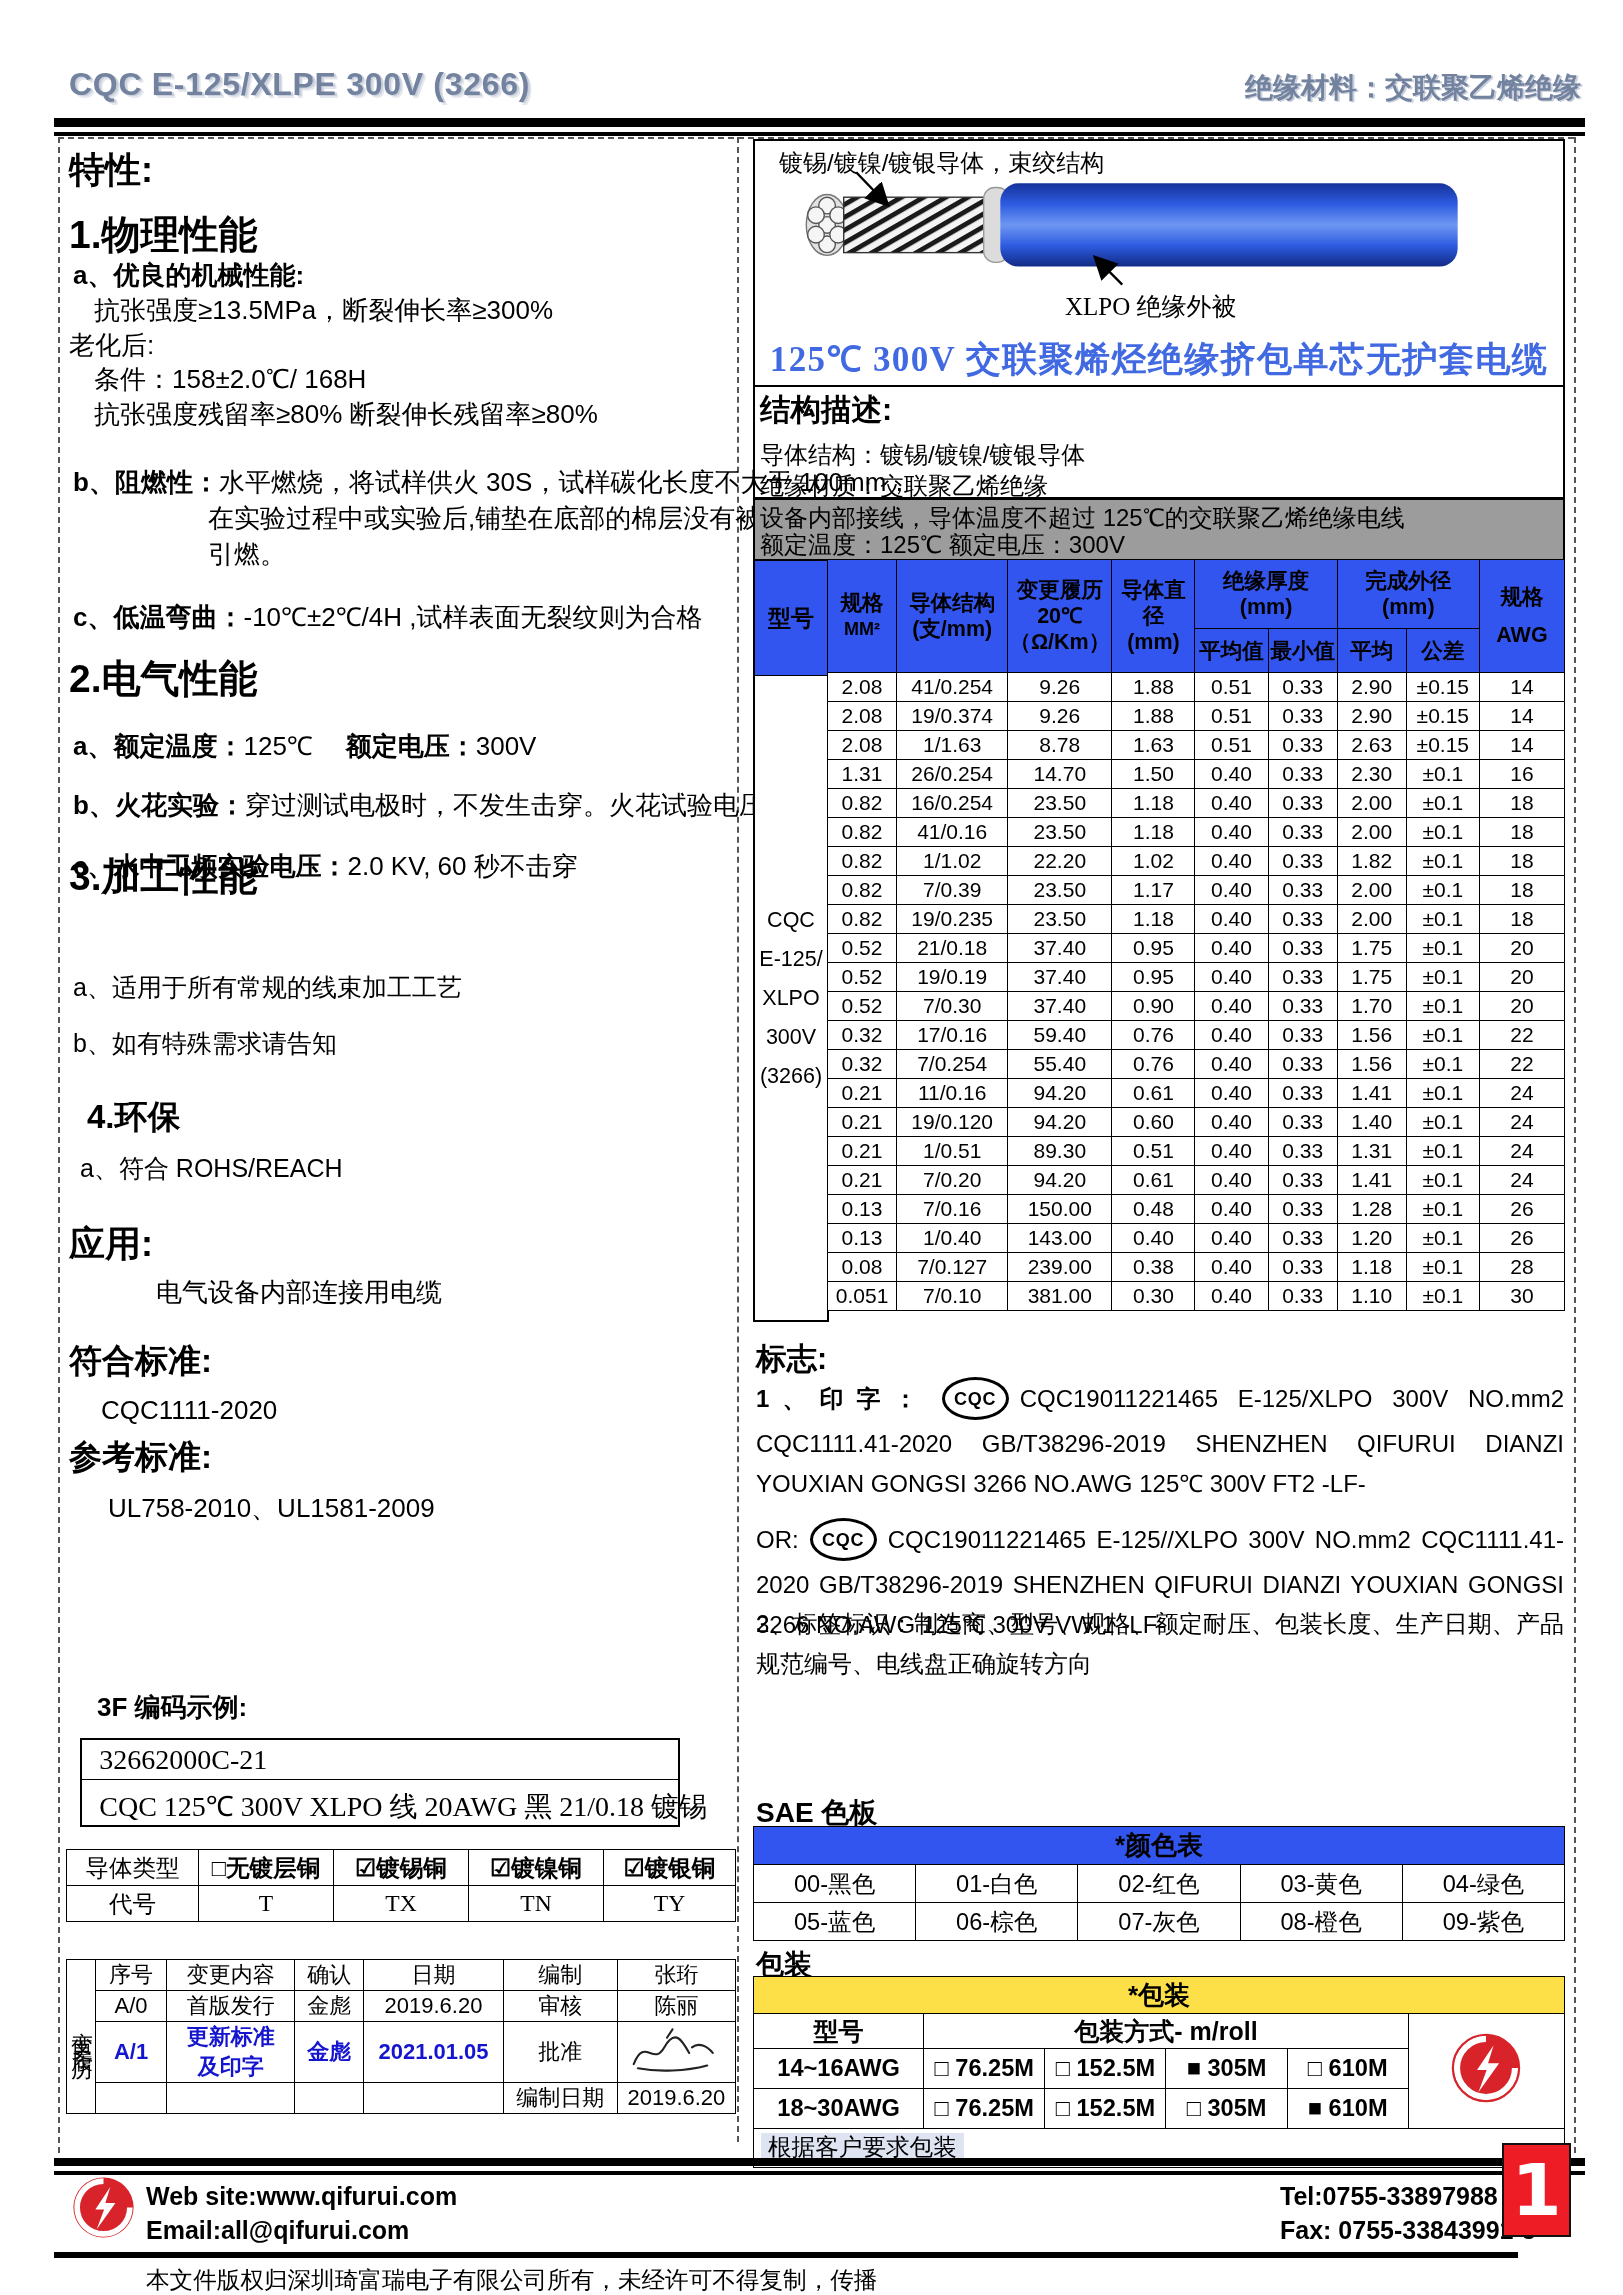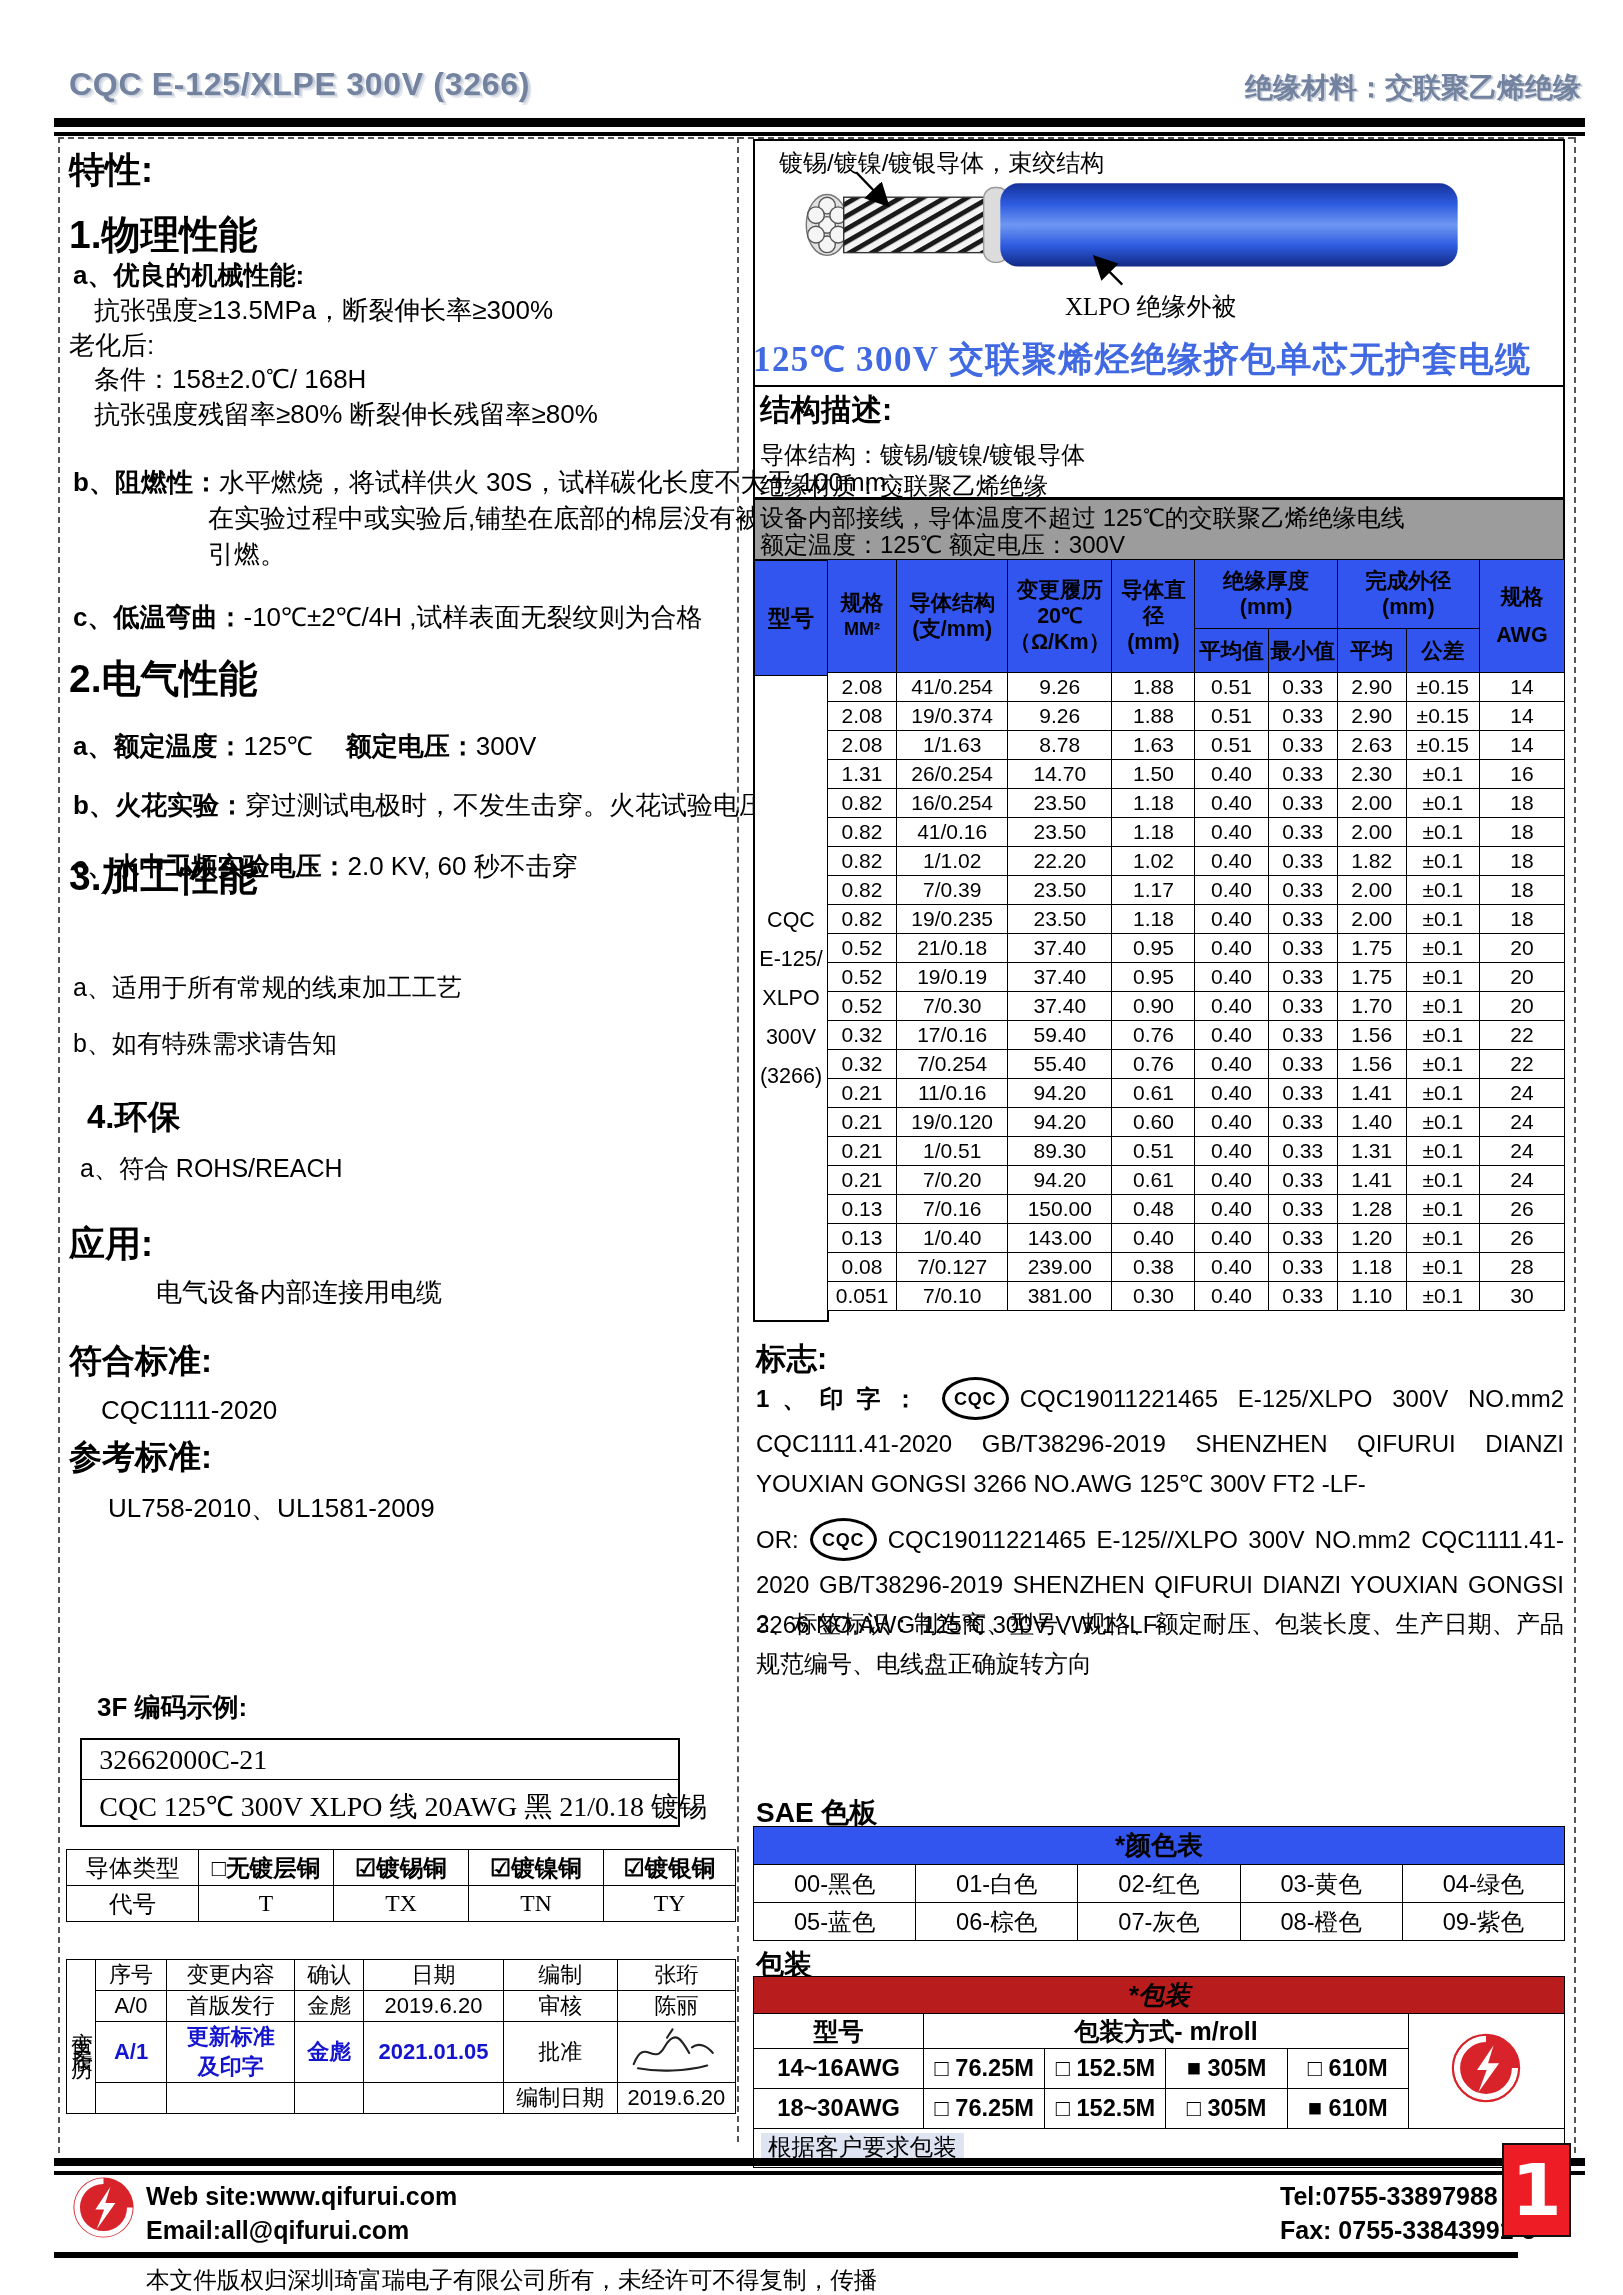--- a/index.html
+++ b/index.html
@@ -38,21 +38,21 @@
         border-left:2.1px solid #000;border-right:2.1px solid #000;border-top:1.4px solid #000;box-sizing:border-box;}
   .cable-title{font-size:35px;color:#4169e1;letter-spacing:1.4px;font-weight:600;
                font-family:"Liberation Serif",serif;white-space:nowrap;}
   .badge{display:inline-flex;align-items:center;justify-content:center;width:61px;height:37px;
          border:3.5px solid #000;border-radius:50%;font-weight:bold;font-size:18px;letter-spacing:0.7px;
          vertical-align:middle;margin:0 11px 4.2px 11px;background:#fff;}
   .par{font-size:24px;line-height:40px;text-align:justify;}
   .sae-t{width:812px;} .sae-t th{background:#3355ef;font-size:26px;height:37px;}
   .sae-t td{font-size:23.6px;height:37px;}
   .pack-t{width:812px;}
-  .pack-t th.bluehead{background:#b91c1c;font-size:26px;height:36px;font-style:italic;}
+  .pack-t th.bluehead{background:#fde047;font-size:26px;height:36px;}
   .pack-t td{font-size:23.6px;}
   .chk{font-size:25px;font-weight:bold;white-space:nowrap;}
   .note-hl{background:#dfe4f3;padding:1.4px 7px;font-size:23.6px;}
   .codebox{position:absolute;left:80px;top:1738px;width:600px;border:2.1px solid #000;box-sizing:border-box;
            font-family:"Liberation Serif",serif;font-size:28px;background:#fff;}
   .codebox .row1{height:35px;padding:4.2px 0 0 17.3px;}
   .codebox .row2{height:39px;border-top:1.4px solid #000;padding:5.6px 0 0 17.3px;white-space:nowrap;}
   .cond-t{width:670px;} .cond-t td{font-size:23.6px;height:35px;}
   .rev-t{width:670px;} .rev-t td{font-size:22px;}
   .rev-t .blue{color:#1515d0;font-weight:bold;}
@@ -237,21 +237,21 @@
         <circle cx="122" cy="138" r="12"></circle>
     </g>
     <rect x="130" y="84" width="210" height="80" fill="url(#hatch)" stroke="#333" stroke-width="2"></rect>
     <rect x="332" y="70" width="36" height="108" rx="16" fill="#dcdcdc" stroke="#999" stroke-width="2"></rect>
     <rect x="356" y="64" width="660" height="120" rx="26" fill="url(#blueBody)"></rect>
     <line x1="148" y1="48" x2="194" y2="96" stroke="#000" stroke-width="3.5" marker-end="url(#ah)"></line>
     <line x1="532" y1="210" x2="492" y2="170" stroke="#000" stroke-width="3.5" marker-end="url(#ah)"></line>
   </svg>
 
   <div class="abs t36 ser" style="left:1065px;top:290px;">XLPO 绝缘外被</div>
-  <div class="abs cable-title" style="left:753px;top:334px;width:812px;text-align:left;">125℃  300V 交联聚烯烃绝缘挤包单芯无护套电缆</div>
+  <div class="abs cable-title" style="left:753px;top:334px;width:812px;text-align:center;">125℃  300V 交联聚烯烃绝缘挤包单芯无护套电缆</div>
 
   <div class="abs h44" style="left:760px;top:390px;">结构描述:</div>
   <div class="abs t35" style="left:760px;top:439px;">导体结构：镀锡/镀镍/镀银导体</div>
   <div class="abs t35" style="left:760px;top:470px;">绝缘材质：交联聚乙烯绝缘</div>
 
   <div class="band"></div>
   <div class="abs t35" style="left:760px;top:502px;">设备内部接线，导体温度不超过 125℃的交联聚乙烯绝缘电线</div>
   <div class="abs t35" style="left:760px;top:529px;">额定温度：125℃  额定电压：300V</div>
 
   <div class="model-col">

